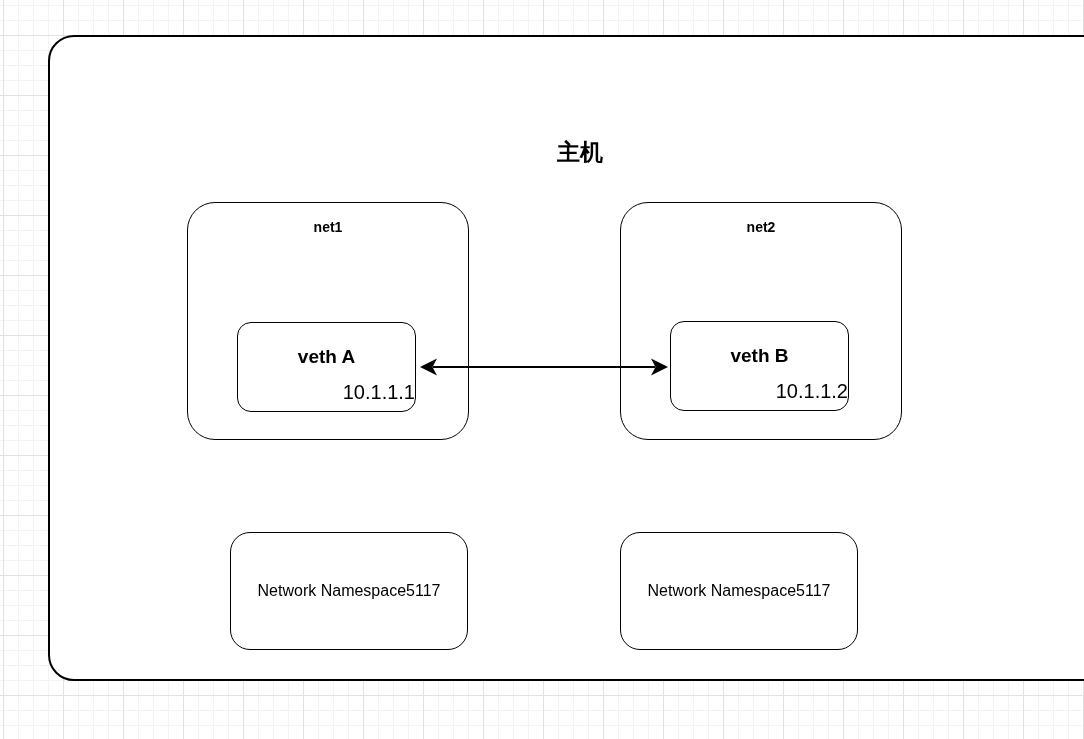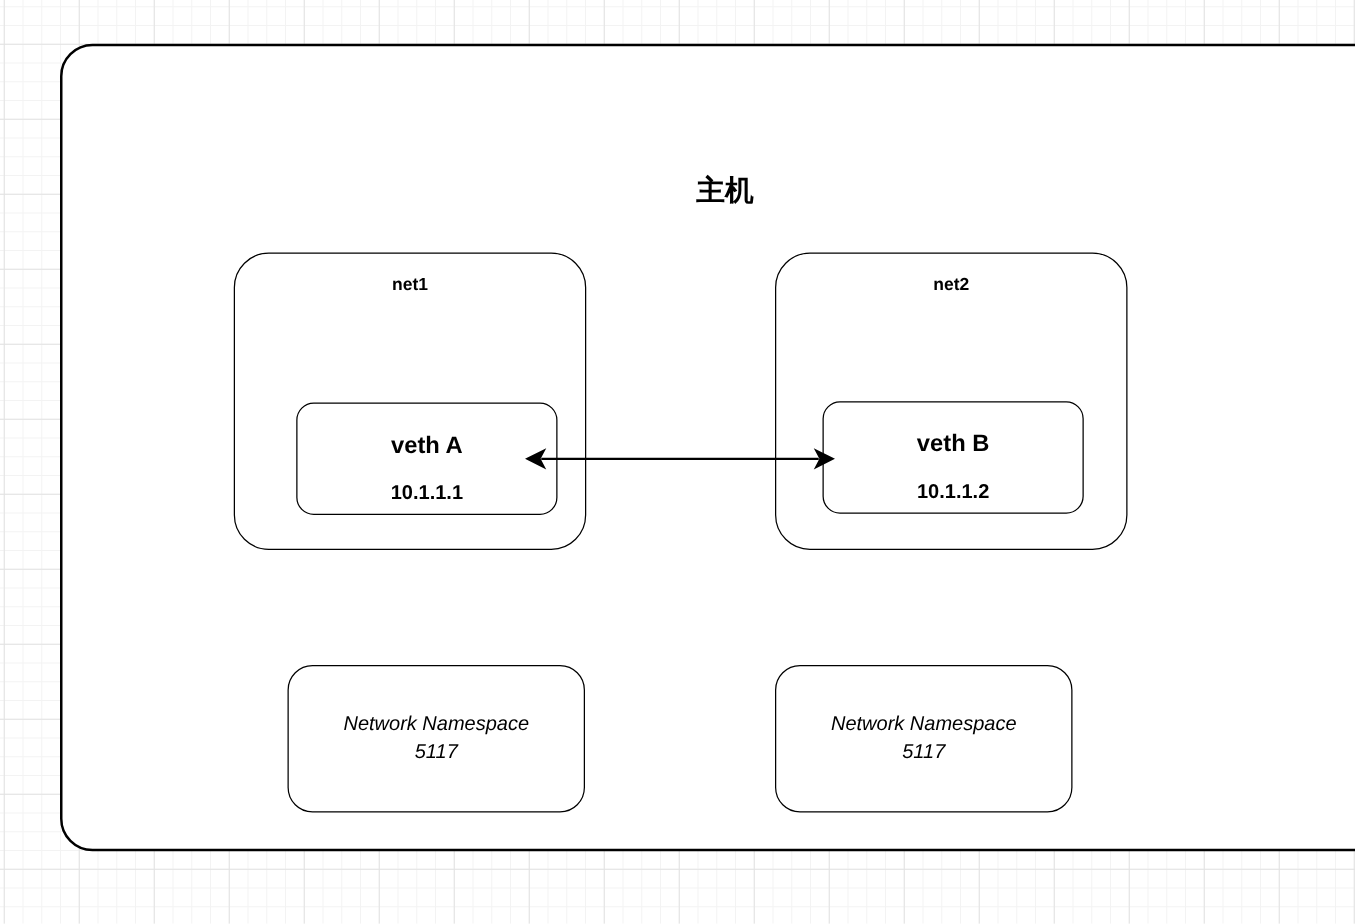--- a/index.html
+++ b/index.html
@@ -58,56 +58,55 @@
   .net-label {
     position: absolute;
     left: 0;
     top: 16px;
     width: 100%;
     text-align: center;
     font-size: 14px;
     font-weight: bold;
   }
   .veth-box {
-    width: 209px;
+    width: 179px;
     height: 90px;
     border-radius: 14px;
     border-width: 1.8px;
   }
   .veth-a-box { left: 49px; top: 119px; }
-  .veth-b-box { left: 37px; top: 118px; }
+  .veth-b-box { left: 49px; top: 118px; }
   .veth-label {
     position: absolute;
     left: 0;
     top: 23px;
     width: 100%;
     text-align: center;
     font-size: 19px;
     font-weight: bold;
   }
   .veth-ip {
     position: absolute;
     left: 0;
     bottom: 7px;
     width: 100%;
-    text-align: center;
-    font-size: 16px;
-    font-weight: bold;
+    text-align: right;
+    font-size: 20px;
+    font-weight: normal;
   }
   .ns-box {
     top: 532px;
     width: 238px;
     height: 118px;
     border-radius: 20px;
     border-width: 1.8px;
     display: flex;
-    flex-direction: column;
+    flex-direction: row;
     align-items: center;
     justify-content: center;
-    font-style: italic;
   }
   .ns-left-box { left: 230px; }
   .ns-right-box { left: 620px; }
   .ns-line {
     font-size: 16px;
     line-height: 22px;
     text-align: center;
   }
   .arrow-overlay {
     position: absolute;

